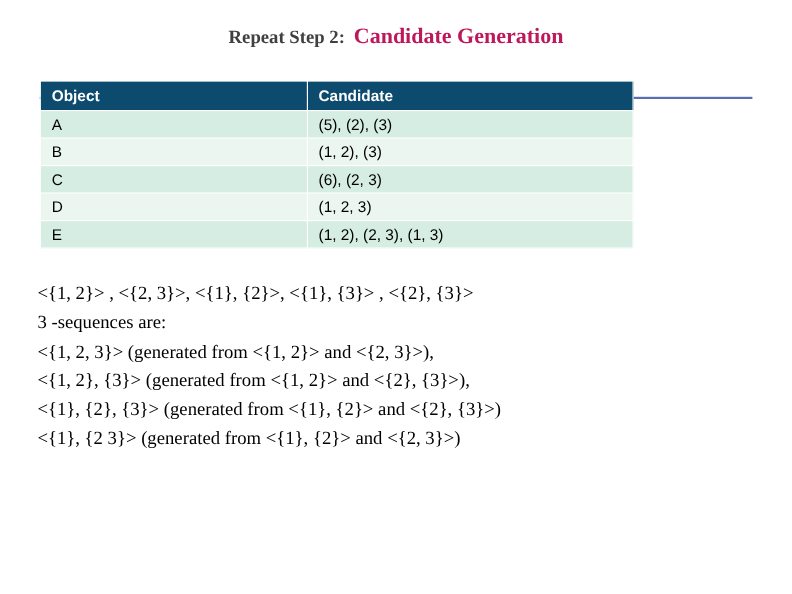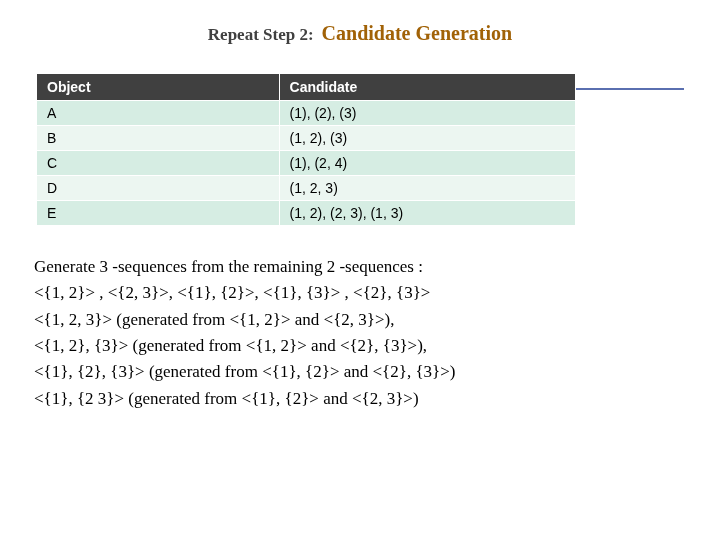--- a/index.html
+++ b/index.html
@@ -21,21 +21,21 @@
       margin-bottom: 28px;
     }
     .title-left {
       font-weight: bold;
       font-size: 17px;
       color: #404040;
     }
     .title-right {
       font-weight: bold;
       font-size: 20px;
-      color: #a16207;
+      color: #be185d;
       margin-left: 4px;
     }
     .table-area {
       position: relative;
       margin-left: 6px;
       margin-right: 6px;
     }
     .hr-line {
       position: absolute;
       top: 15px;
@@ -47,21 +47,21 @@
     }
     table {
       border-collapse: collapse;
       width: 540px;
       position: relative;
       z-index: 1;
       font-family: Verdana, Arial, sans-serif;
       font-size: 14px;
     }
     thead th {
-      background: #404040;
+      background: #0c4a6e;
       color: #ffffff;
       font-weight: bold;
       text-align: left;
       padding: 5px 10px;
       border: 1px solid #ffffff;
     }
     thead th:first-child {
       width: 45%;
     }
     tbody td {
@@ -100,42 +100,42 @@
   <table>
     <thead>
       <tr>
         <th>Object</th>
         <th>Candidate</th>
       </tr>
     </thead>
     <tbody>
       <tr class="odd">
         <td>A</td>
-        <td>(1), (2), (3)</td>
+        <td>(5), (2), (3)</td>
       </tr>
       <tr class="even">
         <td>B</td>
         <td>(1, 2), (3)</td>
       </tr>
       <tr class="odd">
         <td>C</td>
-        <td>(1), (2, 4)</td>
+        <td>(6), (2, 3)</td>
       </tr>
       <tr class="even">
         <td>D</td>
         <td>(1, 2, 3)</td>
       </tr>
       <tr class="odd">
         <td>E</td>
         <td>(1, 2), (2, 3), (1, 3)</td>
       </tr>
     </tbody>
   </table>
 </div>
 
 <div class="body-text">
-  <p>Generate 3 -sequences from the remaining 2 -sequences :</p>
   <p>&lt;{1, 2}&gt; , &lt;{2, 3}&gt;, &lt;{1}, {2}&gt;, &lt;{1}, {3}&gt; , &lt;{2}, {3}&gt;</p>
+  <p>3 -sequences are:</p>
   <p>&lt;{1, 2, 3}&gt;  (generated from &lt;{1, 2}&gt; and &lt;{2, 3}&gt;),</p>
   <p>&lt;{1, 2}, {3}&gt;  (generated from &lt;{1, 2}&gt; and &lt;{2}, {3}&gt;),</p>
   <p>&lt;{1}, {2}, {3}&gt;  (generated from &lt;{1}, {2}&gt; and &lt;{2}, {3}&gt;)</p>
   <p>&lt;{1}, {2 3}&gt;  (generated from &lt;{1}, {2}&gt; and &lt;{2, 3}&gt;)</p>
 </div>
 
 </body></html>

